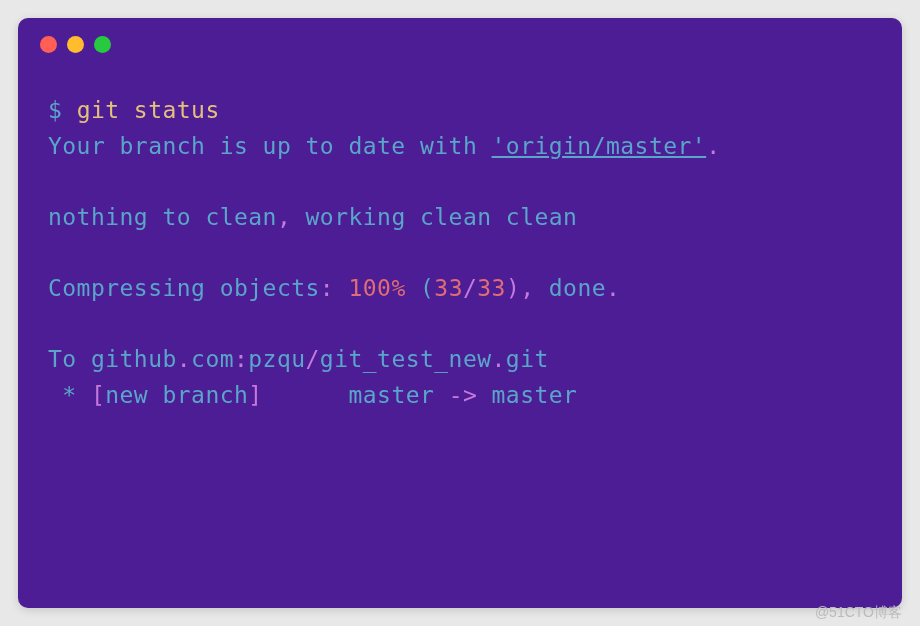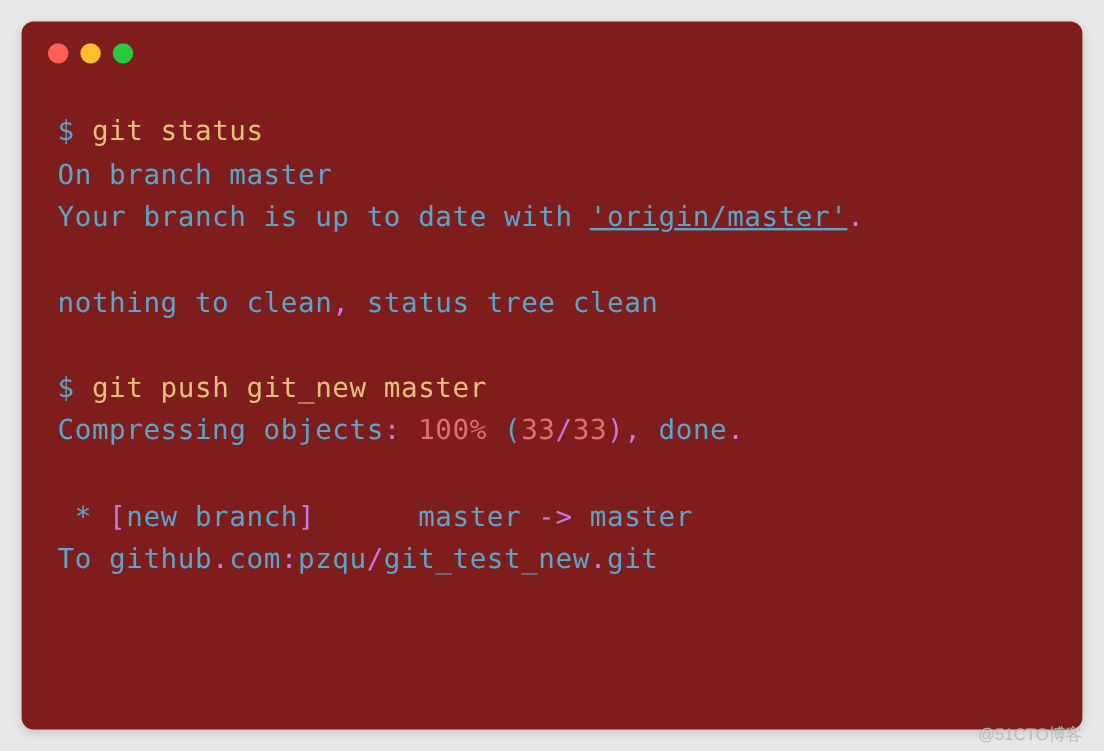--- a/index.html
+++ b/index.html
@@ -9,21 +9,21 @@
     }
     body {
       background: #e8e8e8;
       width: 920px;
       height: 626px;
       padding: 18px;
       font-family: ui-monospace, "SF Mono", Menlo, Monaco, Consolas, monospace;
       position: relative;
     }
     .terminal-window {
-      background: #7f1d1d;
+      background: #4c1d95;
       border-radius: 10px;
       width: 100%;
       height: 100%;
       padding: 0;
       overflow: hidden;
       box-shadow: 0 2px 8px rgba(0,0,0,0.15);
     }
     .title-bar {
       display: flex;
       align-items: center;
@@ -77,26 +77,24 @@
 <body>
 
 <div class="terminal-window">
   <div class="title-bar">
     <div class="traffic-light red"></div>
     <div class="traffic-light yellow"></div>
     <div class="traffic-light green"></div>
   </div>
   <div class="terminal-content">
     <div class="line"><span class="prompt">$ </span><span class="cmd">git status</span></div>
-    <div class="line"><span class="text">On branch master</span></div>
     <div class="line"><span class="text">Your branch is up to date with </span><span class="string">'origin/master'</span><span class="dot">.</span></div>
     <div class="blank-line"></div>
-    <div class="line"><span class="text">nothing to clean</span><span class="comma">, </span><span class="text">status tree clean</span></div>
+    <div class="line"><span class="text">nothing to clean</span><span class="comma">, </span><span class="text">working clean clean</span></div>
     <div class="blank-line"></div>
-    <div class="line"><span class="prompt">$ </span><span class="cmd">git push git_new master</span></div>
     <div class="line"><span class="text">Compressing objects</span><span class="colon">: </span><span class="number">100%</span><span class="paren"> (</span><span class="number">33</span><span class="slash">/</span><span class="number">33</span><span class="comma">), </span><span class="text">done</span><span class="dot">.</span></div>
     <div class="blank-line"></div>
+    <div class="line"><span class="text">To github</span><span class="dot">.</span><span class="host">com</span><span class="colon">:</span><span class="text">pzqu</span><span class="slash">/</span><span class="text">git_test_new</span><span class="dot">.</span><span class="text">git</span></div>
     <div class="line"><span class="text"> * </span><span class="bracket">[</span><span class="text">new branch</span><span class="bracket">]</span><span class="text">      master </span><span class="arrow">-&gt;</span><span class="text"> master</span></div>
-    <div class="line"><span class="text">To github</span><span class="dot">.</span><span class="host">com</span><span class="colon">:</span><span class="text">pzqu</span><span class="slash">/</span><span class="text">git_test_new</span><span class="dot">.</span><span class="text">git</span></div>
   </div>
 </div>
 
 <div class="watermark">@51CTO博客</div>
 
 </body></html>

